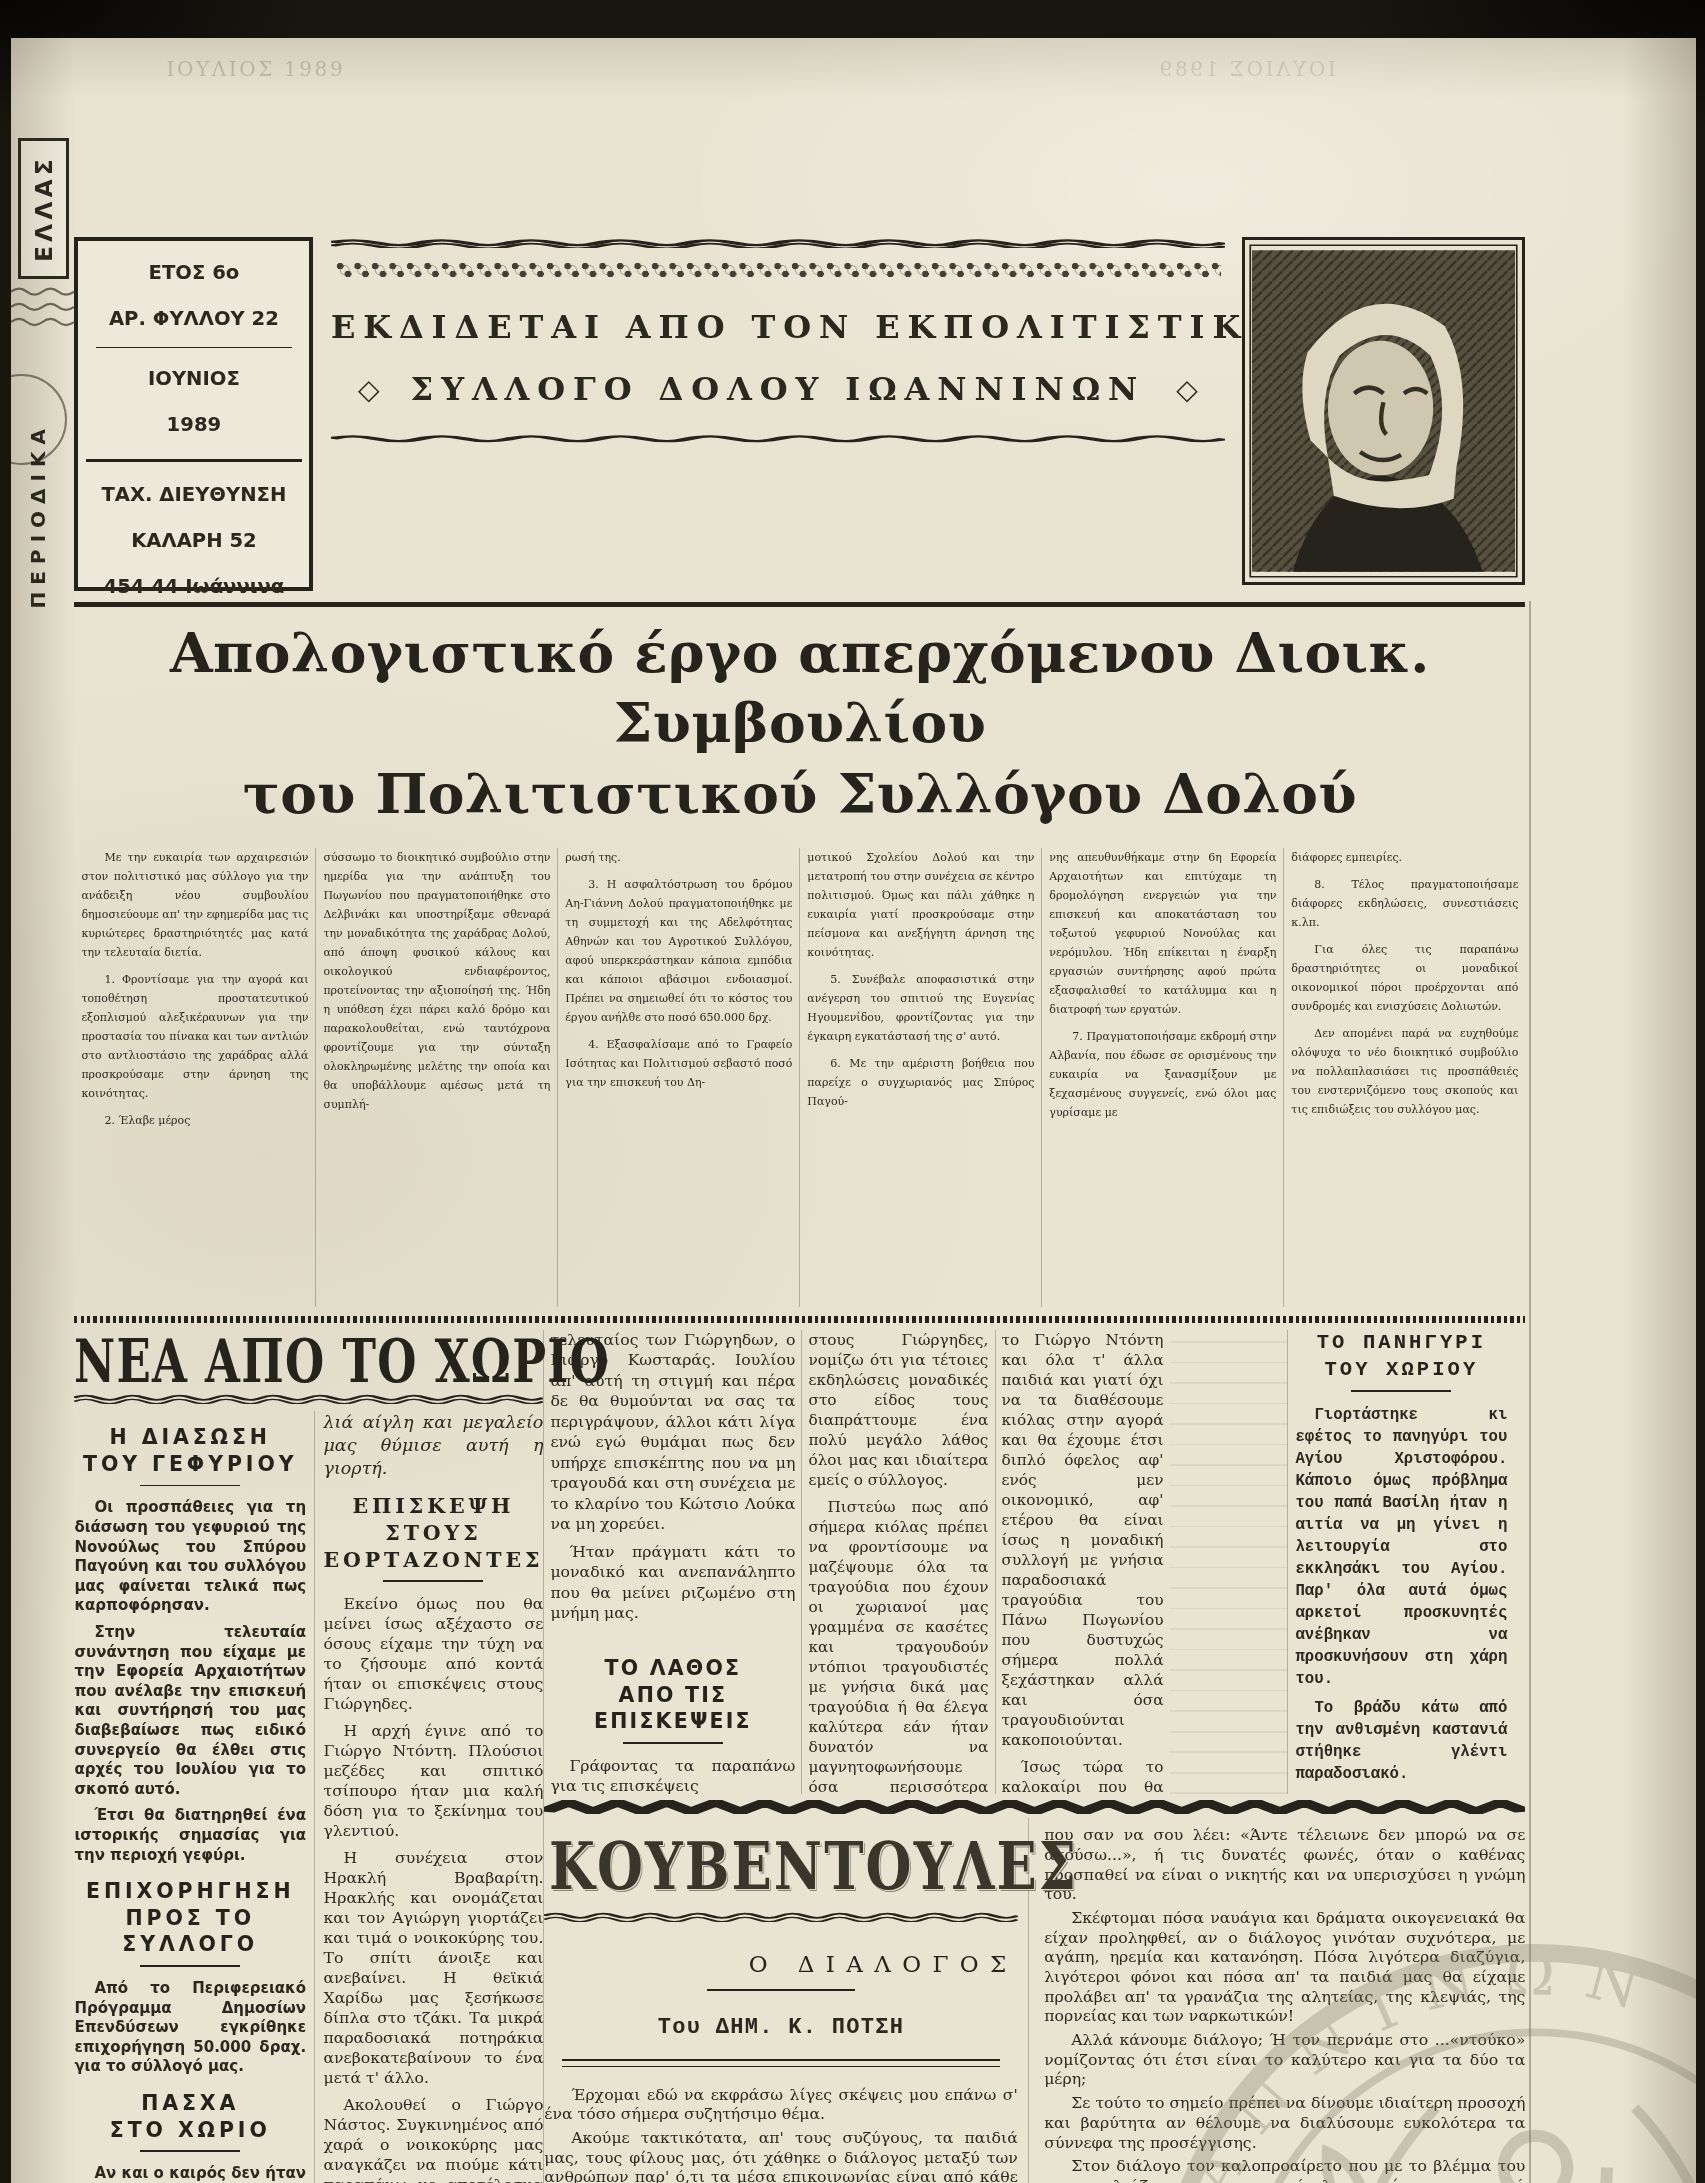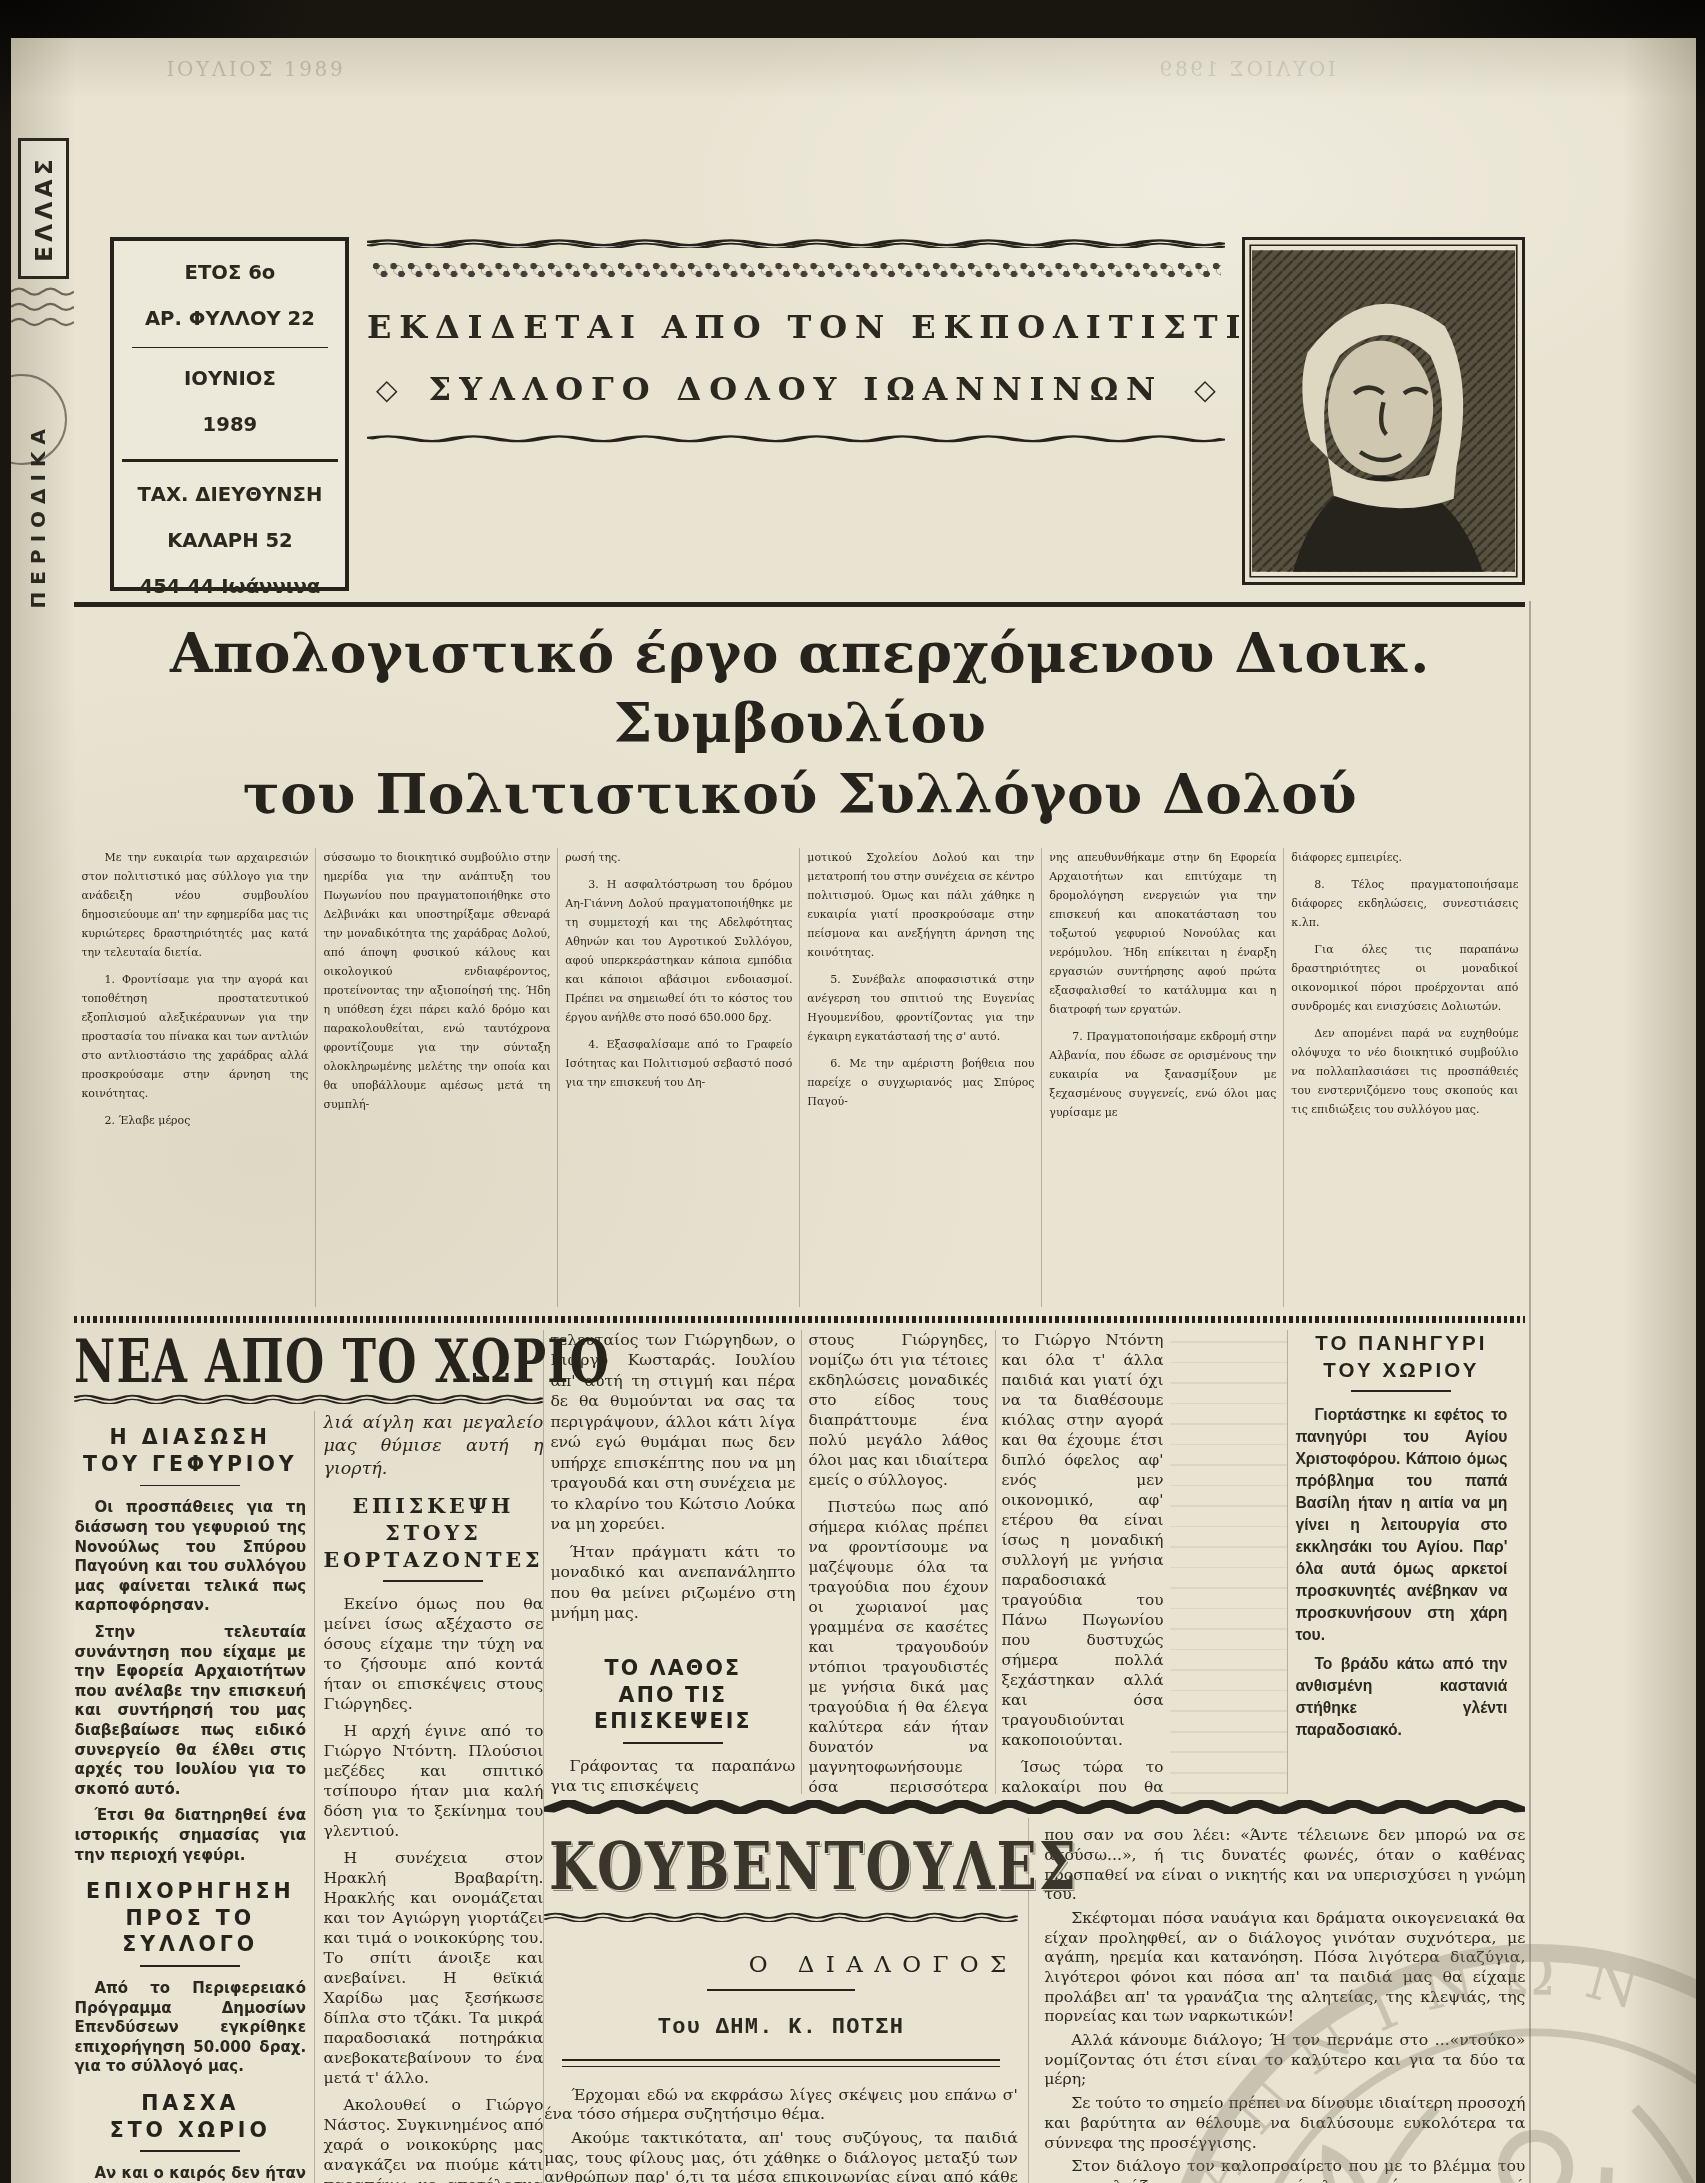--- a/index.html
+++ b/index.html
@@ -28,21 +28,21 @@
     font:700 20px "DejaVu Sans",sans-serif;letter-spacing:7px;color:#2b281f;}
   .content{position:absolute;left:63px;top:0;width:1451px;height:100%;}
   .content::after{content:"";position:absolute;right:-5.2px;top:563px;bottom:114px;width:1.3px;background:rgba(43,40,31,.32);}
   .ghostnote{position:absolute;top:19px;font:400 20px "DejaVu Serif",serif;opacity:.20;filter:blur(0.5px);letter-spacing:2.6px;text-align:center;}
   .g1{left:92px;} .g2{left:1083px;transform:scaleX(-1);opacity:.13;}
 
   
   .masthead{display:flex;gap:17.5px;margin:199px 0 0 0;height:354px;}
   .infobox{width:239px;border:4.4px solid #26231c;text-align:center;
     font-family:"DejaVu Sans",sans-serif;font-weight:700;padding:20px 6.1px 0;box-sizing:border-box;
-    background:rgba(255,255,255,.18);margin-left:36px;}
+    background:rgba(255,255,255,.18);}
   .infobox .l{font-size:19.6px;margin:0 0 23px;}
   .ibthin{border:none;border-top:1.7px solid #26231c;margin:-6.1px 11.4px 19px;}
   .ibthick{border:none;border-top:3.5px solid #26231c;margin:4.4px 1.7px 21px;}
   .titleblock{flex:1;min-width:0;}
   .wavy{display:block;width:100%;height:11.4px;}
   .wavy path{stroke:#26231c;fill:none;}
   .titlewrap{height:205px;display:flex;align-items:flex-end;overflow:visible;margin:12.2px 0 4.4px 26px;}
   .title{display:inline-block;font-weight:700;font-size:227px;line-height:.92;letter-spacing:0.9px;
     transform:scaleX(.58);transform-origin:left bottom;white-space:nowrap;color:#26231c;}
   .ornament{height:20px;margin:11.4px 4.4px 0;opacity:.85;background:
@@ -91,21 +91,21 @@
 
   .rightarea{flex:1;min-width:0;display:flex;flex-direction:column;}
   .midrow{display:flex;height:464px;overflow:hidden;text-align:justify;}
   .m3{width:245px;font-size:15.7px;line-height:20.5px;padding:0 6.1px;}
   .m4{width:180px;font-size:15.3px;line-height:20px;padding:0 6.1px;}
   .m5{width:162px;font-size:15.3px;line-height:20px;padding:0 6.1px;}
   .m3 p,.m4 p,.m5 p,.fest p{margin:0 0 7px;text-indent:19px;}
   .ghoststrip{width:117px;opacity:.55;background:
     repeating-linear-gradient(0deg, rgba(95,88,70,.18) 0 1.7px, transparent 1.7px 20.5px);
     filter:blur(0.4px);}
-  .fest{width:212px;font-family:Liberation Sans, sans-serif;font-weight:700;font-size:15.7px;line-height:22px;padding:0 0 0 7.9px;}
+  .fest{width:212px;font-family:Liberation Mono, monospace;font-weight:700;font-size:15.7px;line-height:22px;padding:0 0 0 7.9px;}
   .fest .hcol{margin-top:0;}
 
   
   .kouv{flex:1;margin-top:6.1px;}
   .zigzag{display:block;width:100%;height:14px;}
   .zigzag path{stroke:#26231c;stroke-width:7;fill:none;}
   .kouvgrid{display:flex;margin-top:4.4px;height:751px;overflow:hidden;}
   .kleft{width:484px;flex:0 0 auto;padding-right:10.5px;box-sizing:border-box;}
   .kright{flex:1;min-width:0;padding-left:15px;}
   .kouvtitlewrap{white-space:nowrap;margin:15px 0 3.5px 4.4px;}

